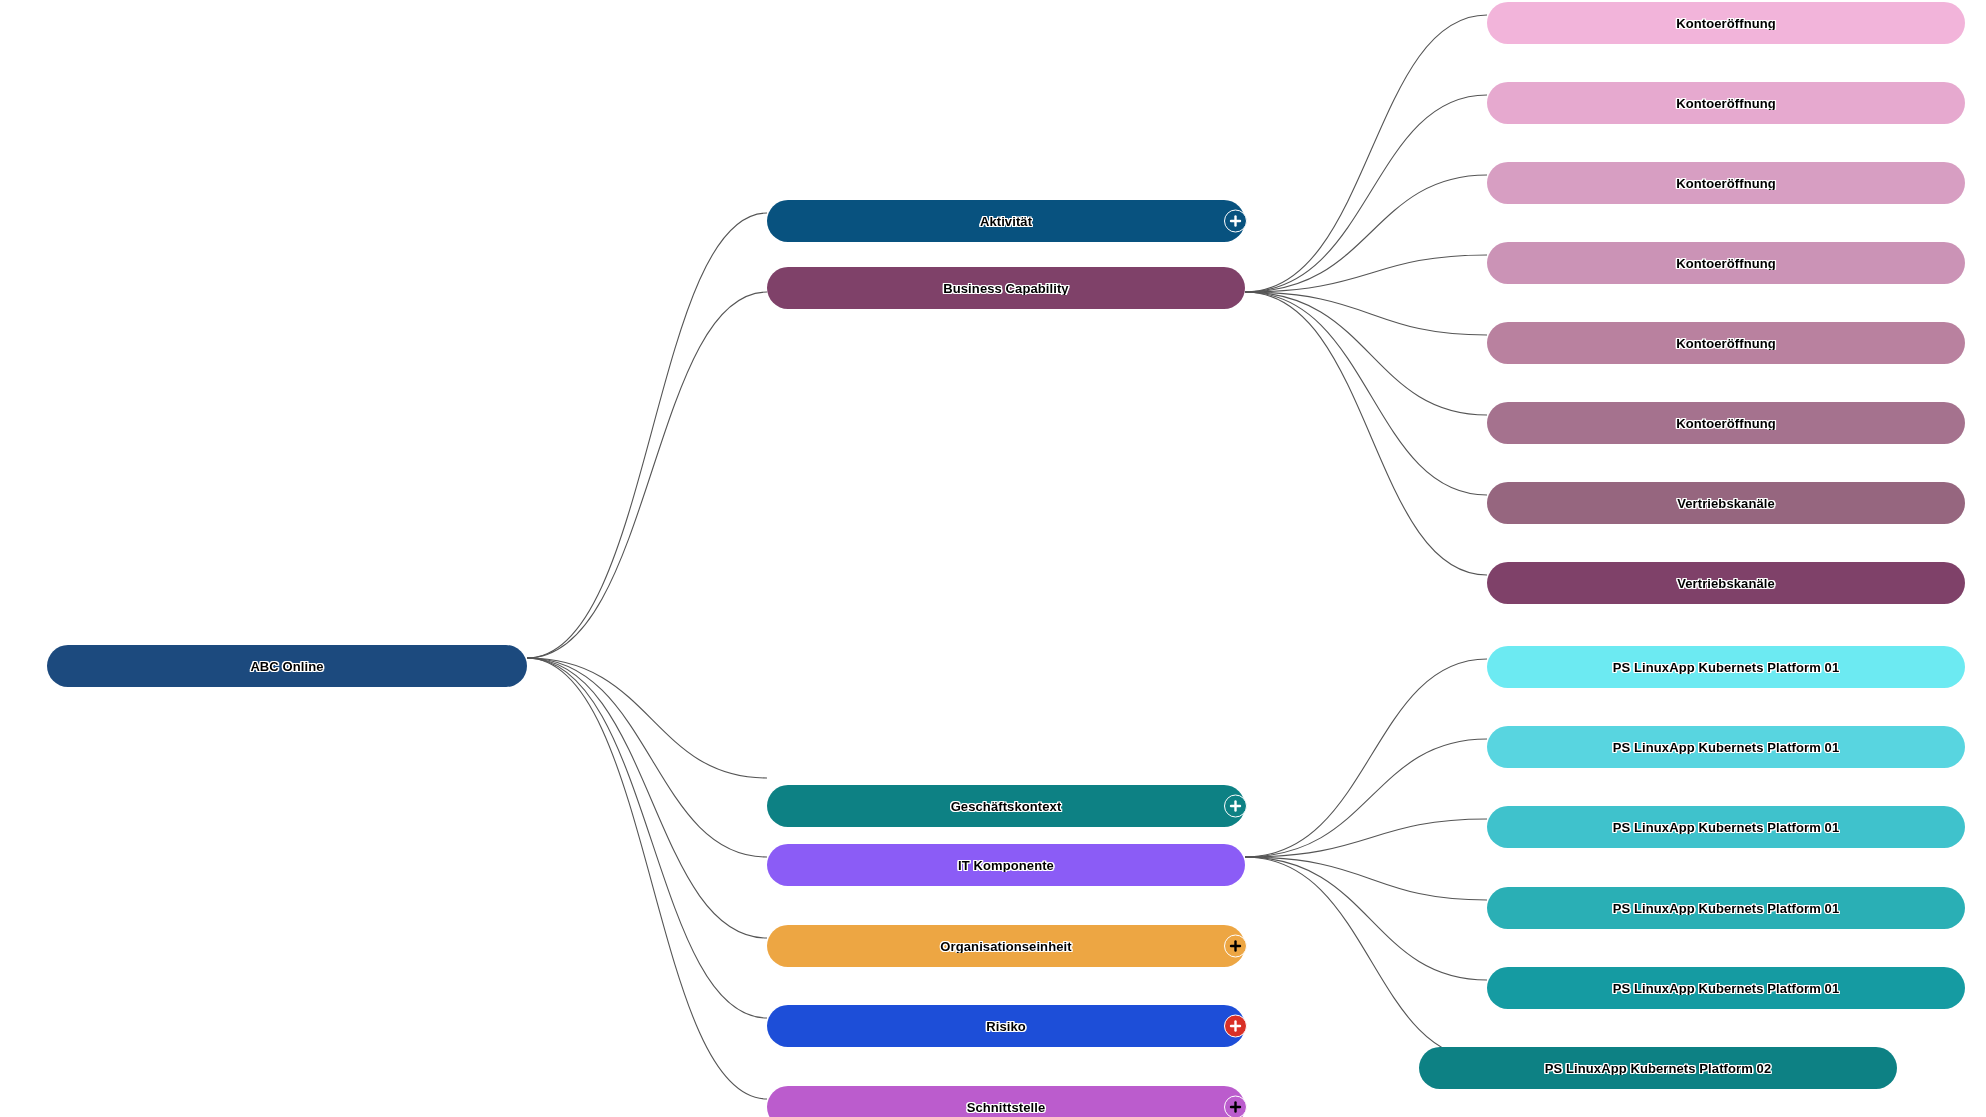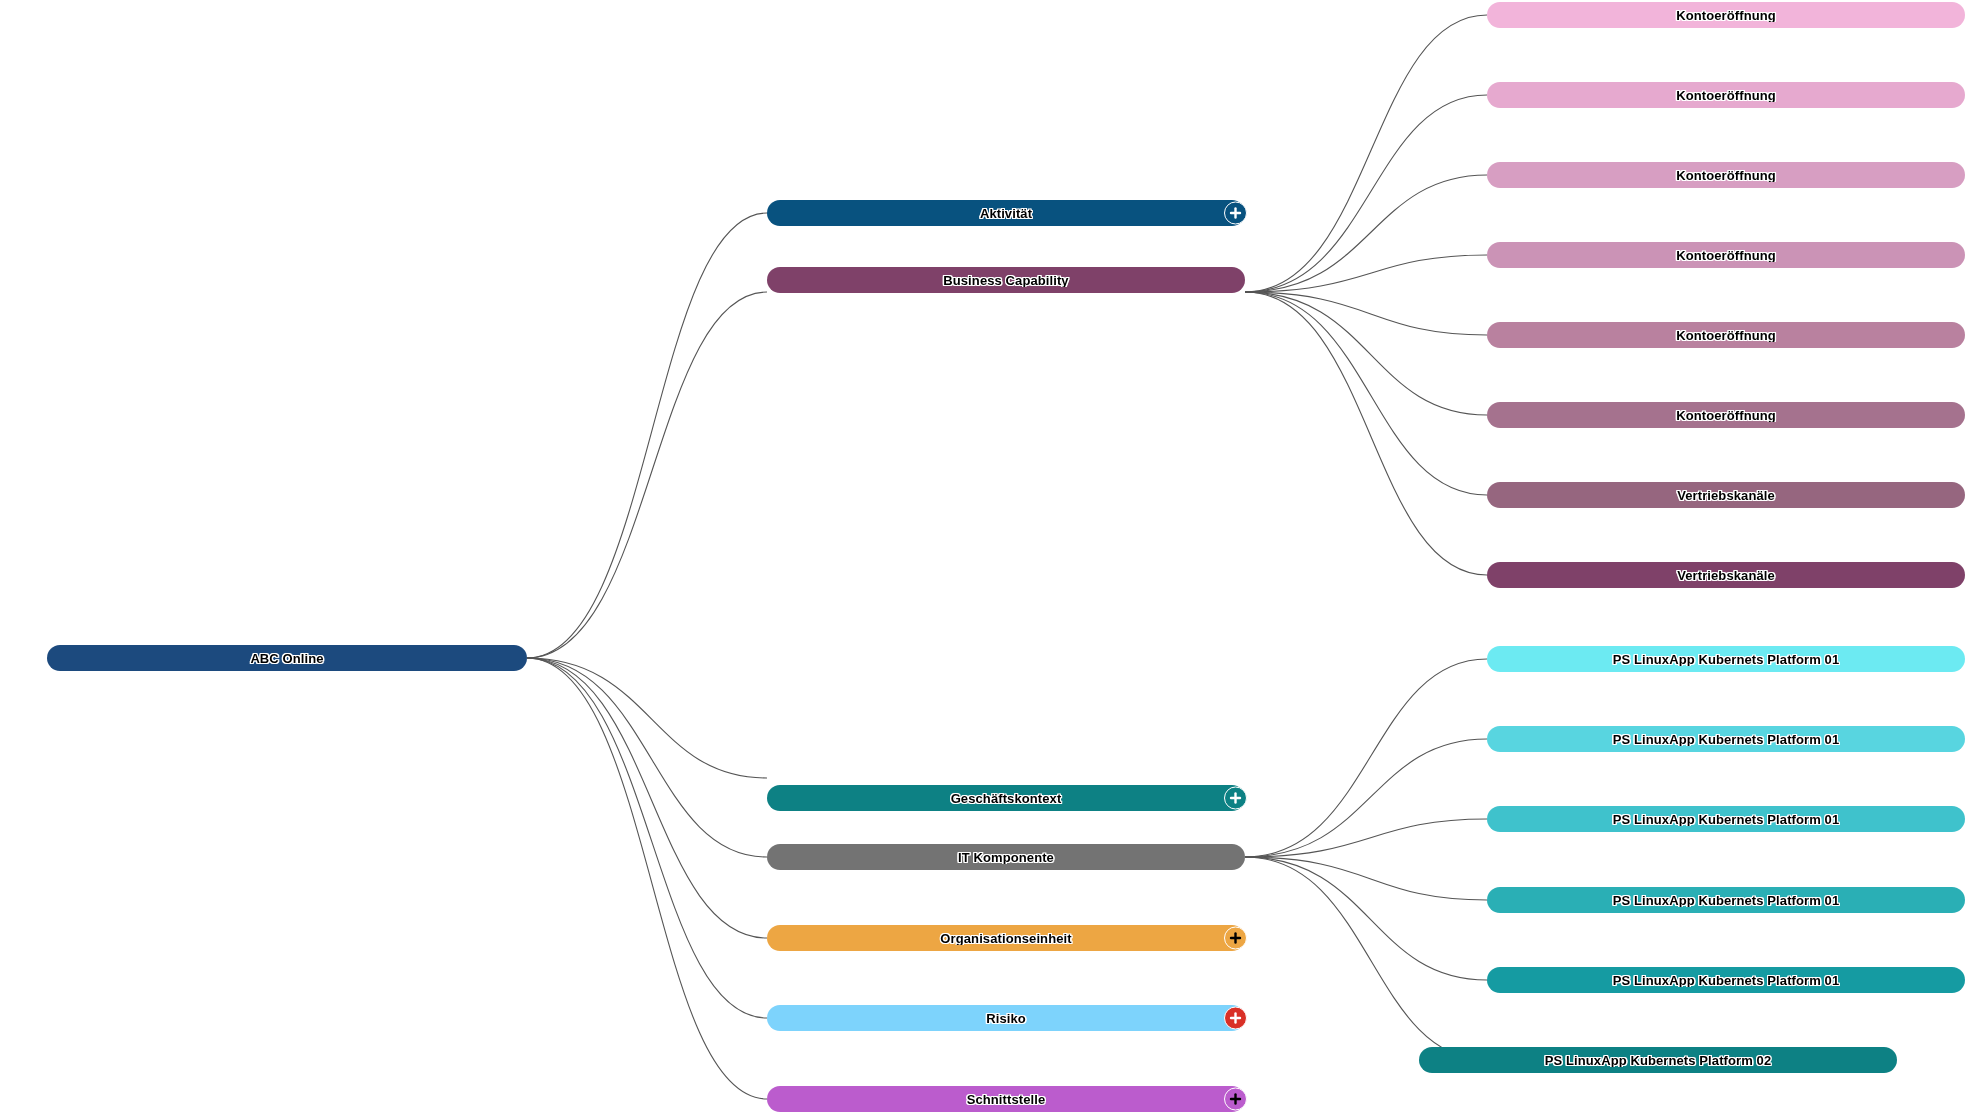--- a/index.html
+++ b/index.html
@@ -25,21 +25,21 @@
     height: 1117px;
     pointer-events: none;
   }
   .node {
     position: absolute;
     box-sizing: border-box;
     border-radius: 999px;
     display: flex;
     align-items: center;
     justify-content: center;
-    height: 26px;
+    height: 42px;
     font-size: 13px;
     font-weight: bold;
     letter-spacing: 0.1px;
     white-space: nowrap;
     color: #000000;
     text-shadow:
       -1.2px -1.2px 0 #ffffff,
        1.2px -1.2px 0 #ffffff,
       -1.2px  1.2px 0 #ffffff,
        1.2px  1.2px 0 #ffffff,
@@ -119,33 +119,33 @@
       </div>
       <div class="node" style="left: 767px; top: 785px; width: 478px; background: rgb(13, 129, 132); text-align: right;">
         <span class="label">Geschäftskontext</span>
         <span class="badge" style="background: rgb(13, 129, 132);">
           <svg width="13" height="13" viewBox="0 0 13 13" aria-hidden="true">
             <line x1="6.5" y1="2" x2="6.5" y2="11" stroke="#ffffff" stroke-width="2.4" stroke-linecap="round"></line>
             <line x1="2" y1="6.5" x2="11" y2="6.5" stroke="#ffffff" stroke-width="2.4" stroke-linecap="round"></line>
           </svg>
         </span>
       </div>
-      <div class="node" style="left: 767px; top: 844px; width: 478px; background: #737373;">
+      <div class="node" style="left: 767px; top: 844px; width: 478px; background: #8b5cf6;">
         <span class="label">IT Komponente</span>
       </div>
       <div class="node" style="left: 767px; top: 925px; width: 478px; background: rgb(237, 166, 67); align-items: center;">
         <span class="label">Organisationseinheit</span>
         <span class="badge" style="background: rgb(237, 166, 67);">
           <svg width="13" height="13" viewBox="0 0 13 13" aria-hidden="true">
             <line x1="6.5" y1="2" x2="6.5" y2="11" stroke="#000000" stroke-width="2.4" stroke-linecap="round"></line>
             <line x1="2" y1="6.5" x2="11" y2="6.5" stroke="#000000" stroke-width="2.4" stroke-linecap="round"></line>
           </svg>
         </span>
       </div>
-      <div class="node" style="left: 767px; top: 1005px; width: 478px; background: #7dd3fc;">
+      <div class="node" style="left: 767px; top: 1005px; width: 478px; background: #1d4ed8;">
         <span class="label">Risiko</span>
         <span class="badge" style="background: rgb(217, 48, 39);">
           <svg width="13" height="13" viewBox="0 0 13 13" aria-hidden="true">
             <line x1="6.5" y1="2" x2="6.5" y2="11" stroke="#ffffff" stroke-width="2.4" stroke-linecap="round"></line>
             <line x1="2" y1="6.5" x2="11" y2="6.5" stroke="#ffffff" stroke-width="2.4" stroke-linecap="round"></line>
           </svg>
         </span>
       </div>
       <div class="node" style="left: 767px; top: 1086px; width: 478px; background: rgb(187, 92, 205);">
         <span class="label">Schnittstelle</span>

